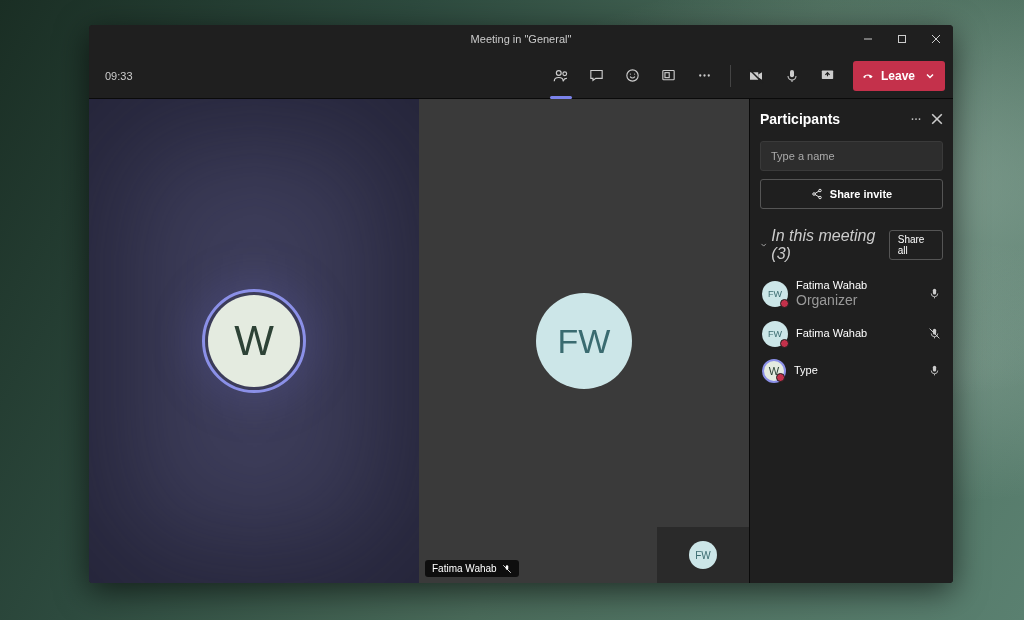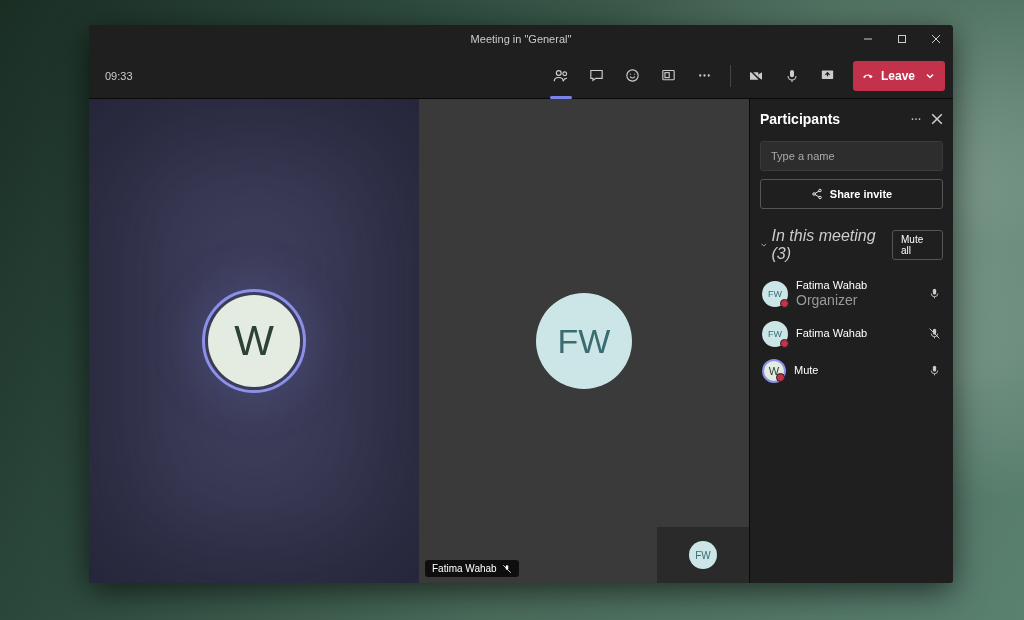--- a/index.html
+++ b/index.html
@@ -331,21 +331,21 @@
       </div>
 
       <div class="section-row">
         <div class="section-label">
           <svg width="8" height="8" viewBox="0 0 10 10">
               <path d="M2 3.5l3 3 3-3" stroke="currentColor" fill="none"></path>
             </svg>
           <span>In this meeting (3)</span>
         </div>
         <div class="mute-all">
-          <span>Mute all</span>
+          <span>Share all</span>
         </div>
       </div>
 
       <div id="participants-list">
           <div class="participant">
             <div class="p-avatar fw">FW<div class="presence-dot"></div></div>
             <div class="p-info">
               <div class="p-name">Fatima Wahab</div>
               <div class="p-role">Organizer</div>
             </div>
@@ -365,21 +365,21 @@
               <svg width="13" height="13" viewBox="0 0 24 24" fill="currentColor">
                 <rect x="9" y="3" width="6" height="11" rx="3"></rect>
                 <path d="M6 12a6 6 0 0012 0M12 18v3" stroke="currentColor" stroke-width="1.6" fill="none"></path>
                 <path d="M3 3l18 18" stroke="currentColor" stroke-width="1.8"></path>
               </svg>
             </div>
           </div>
           <div class="participant">
             <div class="p-avatar w">W<div class="presence-dot"></div></div>
             <div class="p-info">
-              <div class="p-name">Mute</div>
+              <div class="p-name">Type</div>
             </div>
             <div class="p-mic">
               <svg width="13" height="13" viewBox="0 0 24 24" fill="currentColor">
                 <rect x="9" y="3" width="6" height="11" rx="3"></rect>
                 <path d="M6 12a6 6 0 0012 0M12 18v3" stroke="currentColor" stroke-width="1.6" fill="none"></path>
               </svg>
             </div>
           </div>
         </div>
 

